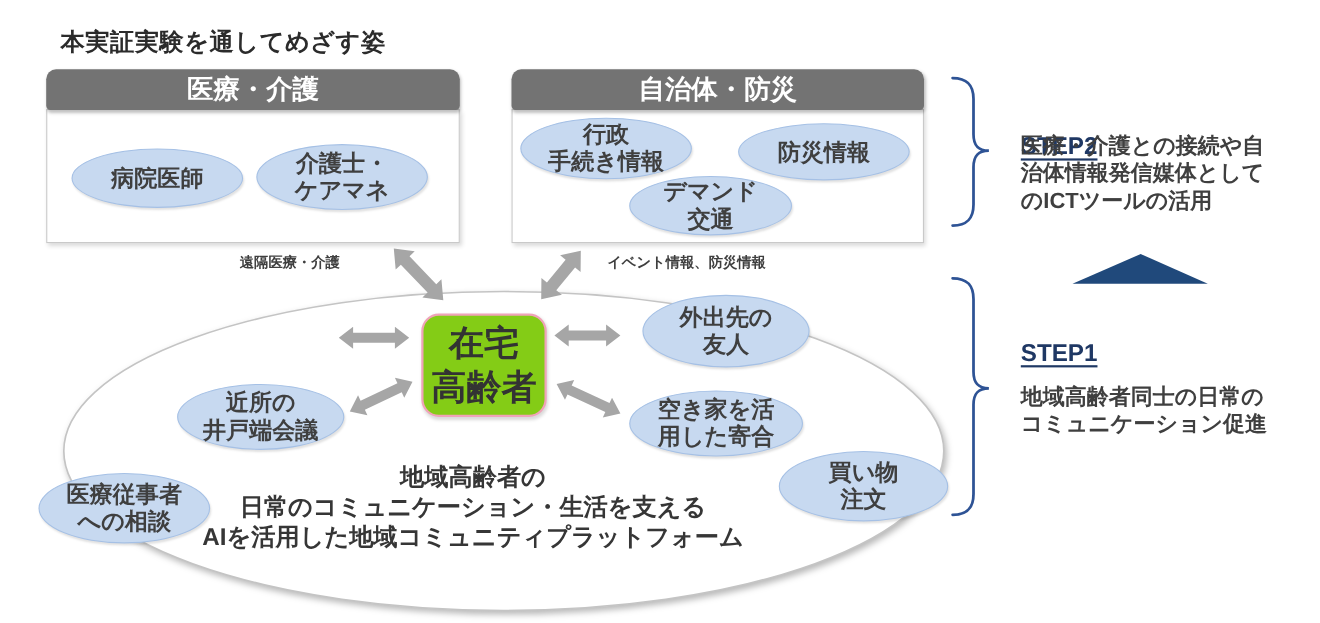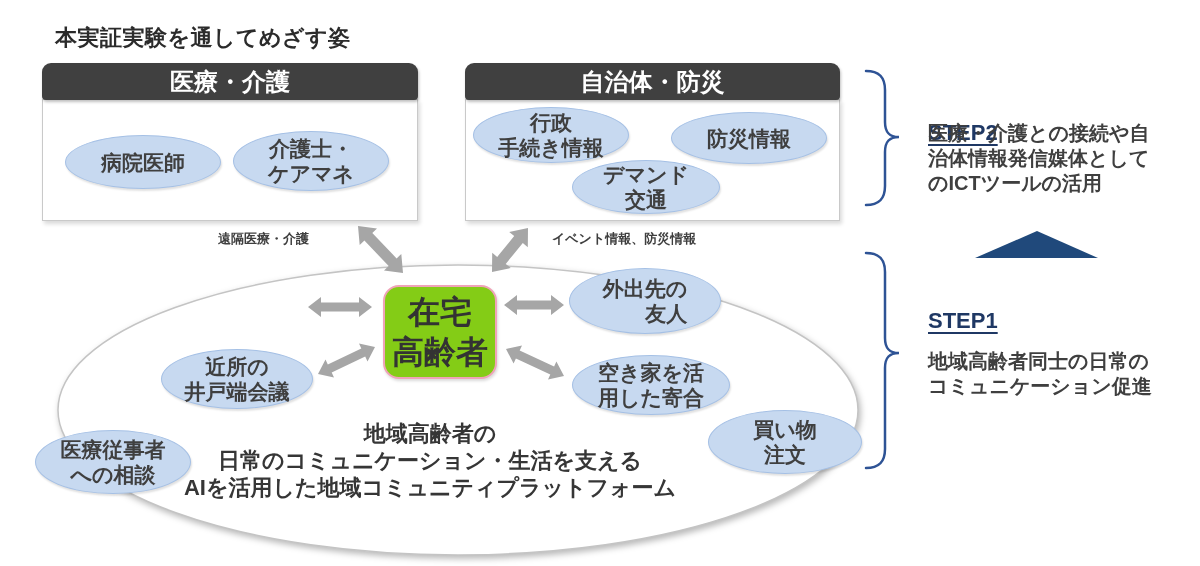--- a/index.html
+++ b/index.html
@@ -8,21 +8,21 @@
     font-family:"Liberation Sans","DejaVu Sans",sans-serif;
   }
   .canvas svg{position:absolute;left:0;top:0;}
   .page-title{
     position:absolute;left:38px;top:6px;font-size:22px;font-weight:bold;color:#2b2b2b;
     margin:17px;letter-spacing:0.5px;
   }
   .panel{position:absolute;}
   .panel-header{
     position:absolute;left:0;right:0;top:0;height:37px;
-    background:#404040;color:#ffffff;font-size:24px;font-weight:bold;
+    background:#737373;color:#ffffff;font-size:24px;font-weight:bold;
     text-align:center;line-height:37px;border-radius:9px 9px 4px 4px;
     box-shadow:1px 2px 3px rgba(0,0,0,0.25);
   }
   .panel-body{
     position:absolute;left:0;right:0;top:36px;bottom:0;
     background:#ffffff;border:1px solid #c9c9c9;
     box-shadow:2px 3px 4px rgba(0,0,0,0.15);
   }
   .node{
     position:absolute;background:#C7D9F0;border:1.5px solid #A5C0E5;border-radius:50%;
@@ -95,21 +95,21 @@
 交通</div>
   </div>
 
   <div class="conn-label" style="left:218px;top:230px;">遠隔医療・介護</div>
   <div class="conn-label" style="left:552px;top:230px;">イベント情報、防災情報</div>
 
   <div class="node" style="left:161px;top:349px;width:150px;height:58px;">近所の
 井戸端会議</div>
   <div class="node" style="left:35px;top:430px;width:154px;height:62px;">医療従事者
 への相談</div>
-  <div class="node" style="left:569px;top:268px;width:150px;height:64px;text-align:right;">外出先の
+  <div class="node" style="left:584px;top:268px;width:150px;height:64px;">外出先の
 友人</div>
   <div class="node" style="left:708px;top:410px;width:152px;height:62px;">買い物
 注文</div>
   <div class="node" style="left:572px;top:355px;width:156px;height:58px;">空き家を活
 用した寄合</div>
 
   <div class="center-box">在宅
 高齢者</div>
 
   <div class="platform-caption">地域高齢者の

